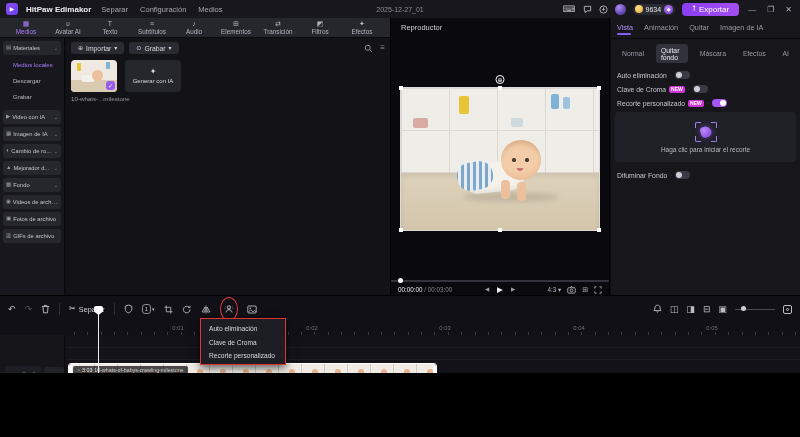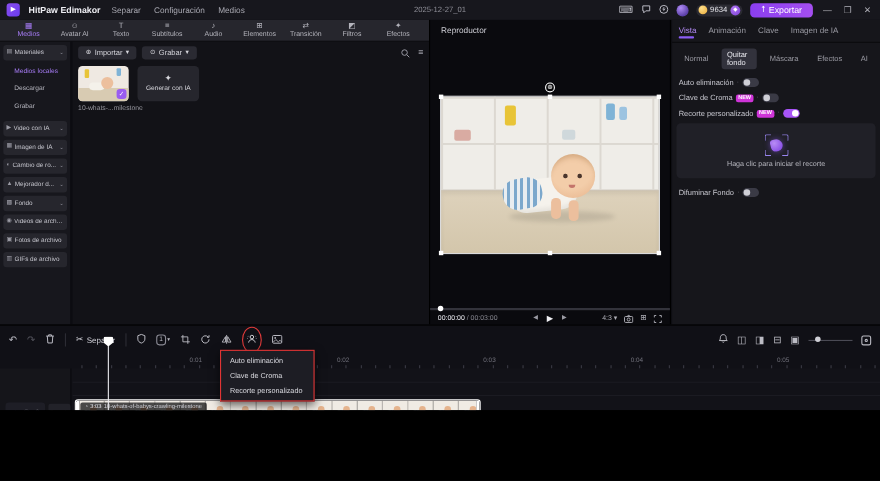--- a/index.html
+++ b/index.html
@@ -445,21 +445,21 @@
             </svg>
         </span>
       </span>
     </div>
   </div>
 
   <div class="inspector">
     <div class="insp-tabs">
       <span class="itab active">Vista</span>
       <span class="itab">Animación</span>
-      <span class="itab">Clave</span>
+      <span class="itab">Quitar</span>
       <span class="itab">Imagen de IA</span>
     </div>
     <div class="insp-subtabs">
       <span class="stab">Normal</span>
       <span class="stab active">Quitar fondo</span>
       <span class="stab">Máscara</span>
       <span class="stab">Efectos</span>
       <span class="stab">AI</span>
     </div>
     <div class="prop-row">

